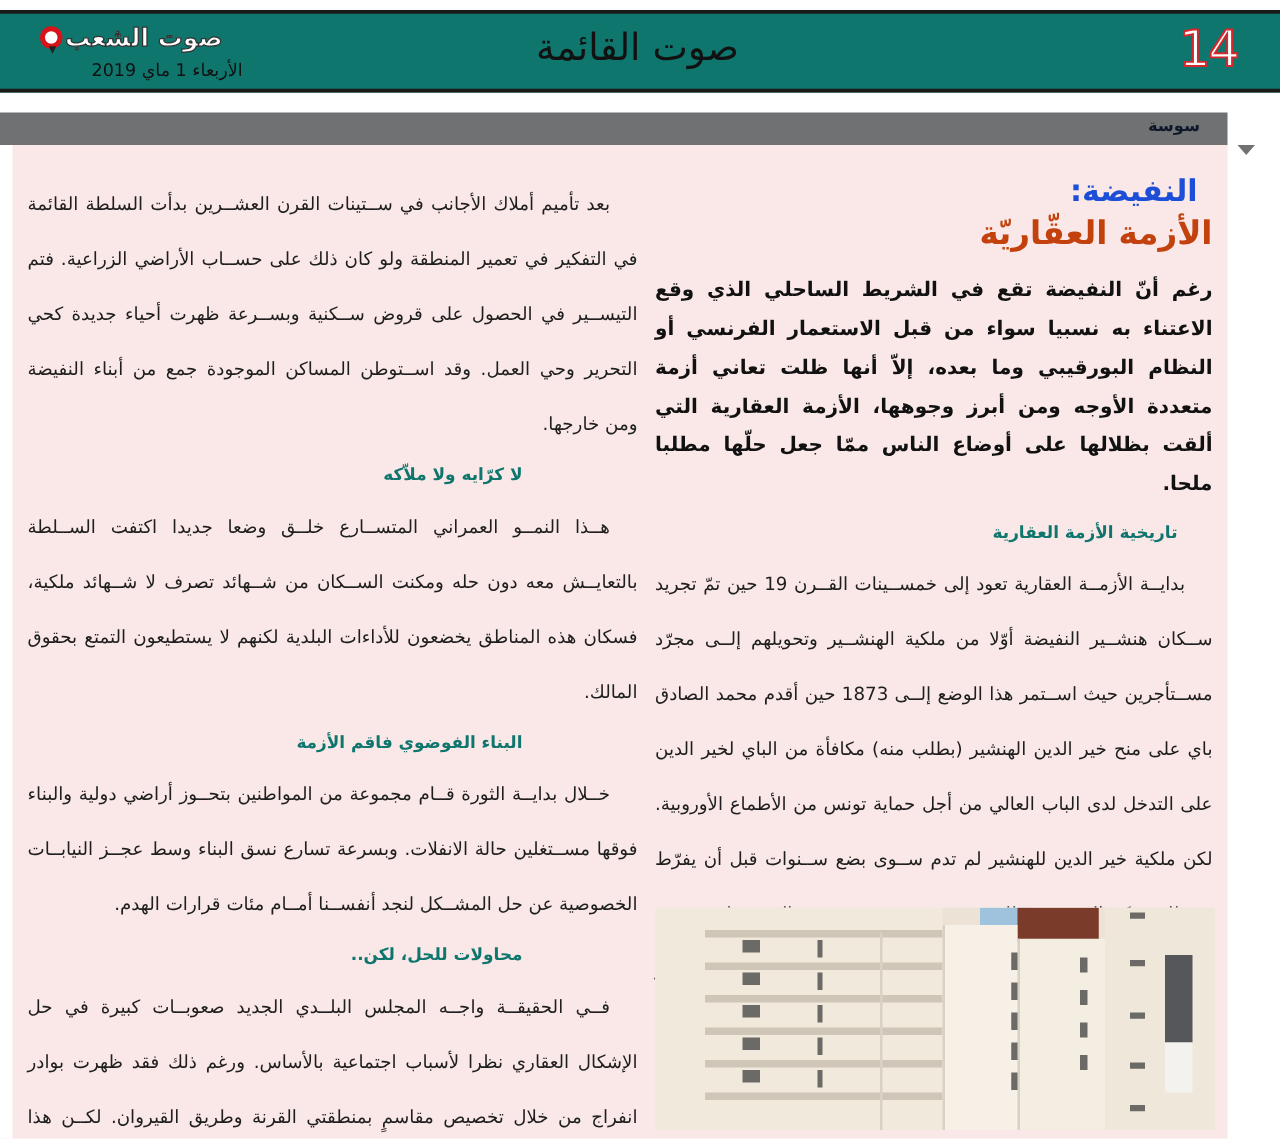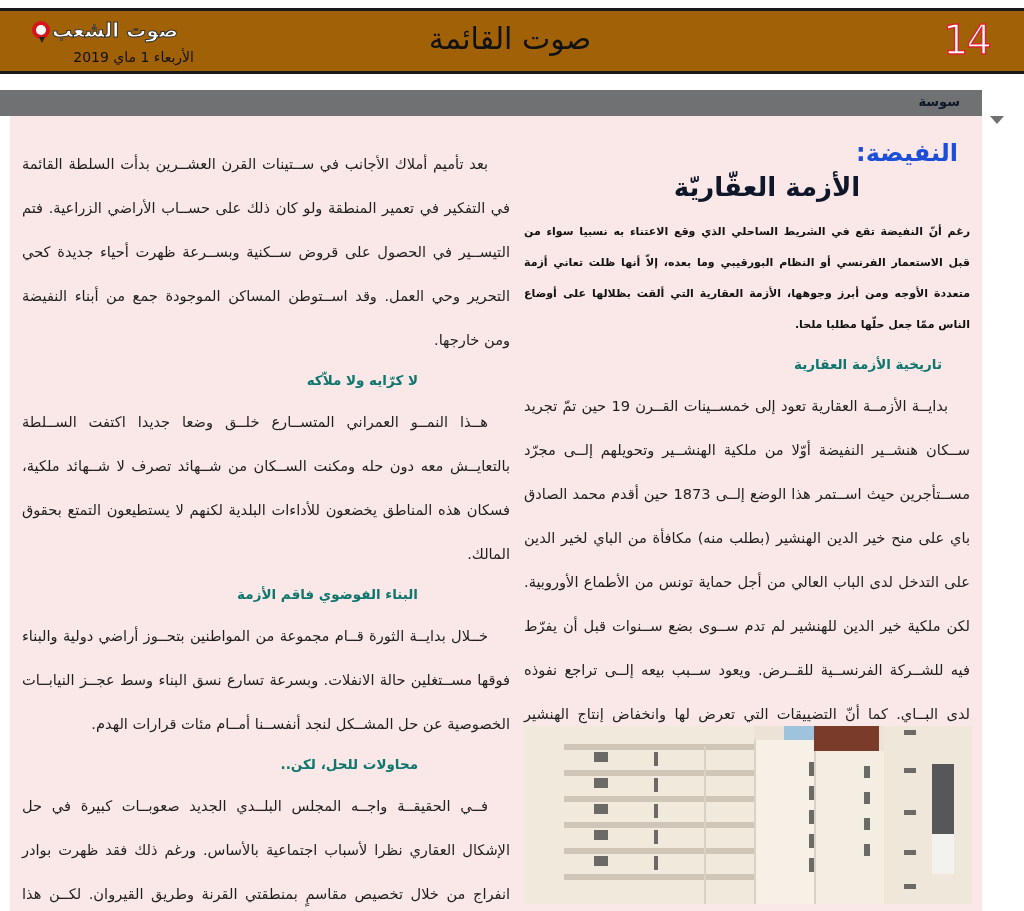--- a/index.html
+++ b/index.html
@@ -2,21 +2,21 @@
 <html><head>
 <meta charset="utf-8">
 <style>
   * { box-sizing: border-box; margin: 0; padding: 0; }
   html, body { width: 1024px; height: 911px; background: #ffffff; overflow: hidden; }
   body { font-family: "DejaVu Sans", sans-serif; position: relative; }
 
   
   .header {
     position: absolute; left: 0; top: 8px; width: 1024px; height: 66px;
-    background: #a16207;
+    background: #0f766e;
     border-top: 3px solid #1a1a1a;
     border-bottom: 3px solid #1a1a1a;
   }
   .logo-wrap { position: absolute; left: 30px; top: 4px; width: 160px; height: 58px; }
   .logo {
     position: absolute; left: 0; top: 0; width: 160px; height: 30px;
     display: flex; align-items: center; justify-content: flex-end; direction: rtl;
   }
   .logo-text {
     font-family: "DejaVu Sans", sans-serif; font-size: 20px; color: #ffffff;
@@ -85,25 +85,25 @@
     margin: 10px 0 12px 0; padding-right: 92px;
   }
 
   
   .col-right { left: 524px; top: 22px; width: 446px; }
   .kicker {
     text-align: right; font-size: 24px; font-weight: bold; color: #1d4ed8;
     padding-right: 12px; line-height: 30px;
   }
   .headline {
-    text-align: center; font-size: 26px; font-weight: bold; color: #0f172a;
+    text-align: right; font-size: 26px; font-weight: bold; color: #c2410c;
     line-height: 38px; margin-left: 40px; margin-top: 0px;
   }
   .lead {
-    font-size: 11px; font-weight: bold; color: #111; line-height: 31px;
+    font-size: 16px; font-weight: bold; color: #111; line-height: 31px;
     margin-top: 10px; text-align: justify;
   }
   .col-right .subhead { padding-right: 28px; }
 
   .photo {
     position: absolute; left: 524px; top: 610px; width: 448px; height: 178px;
     background: #efe7dc; overflow: hidden;
   }
 
   

